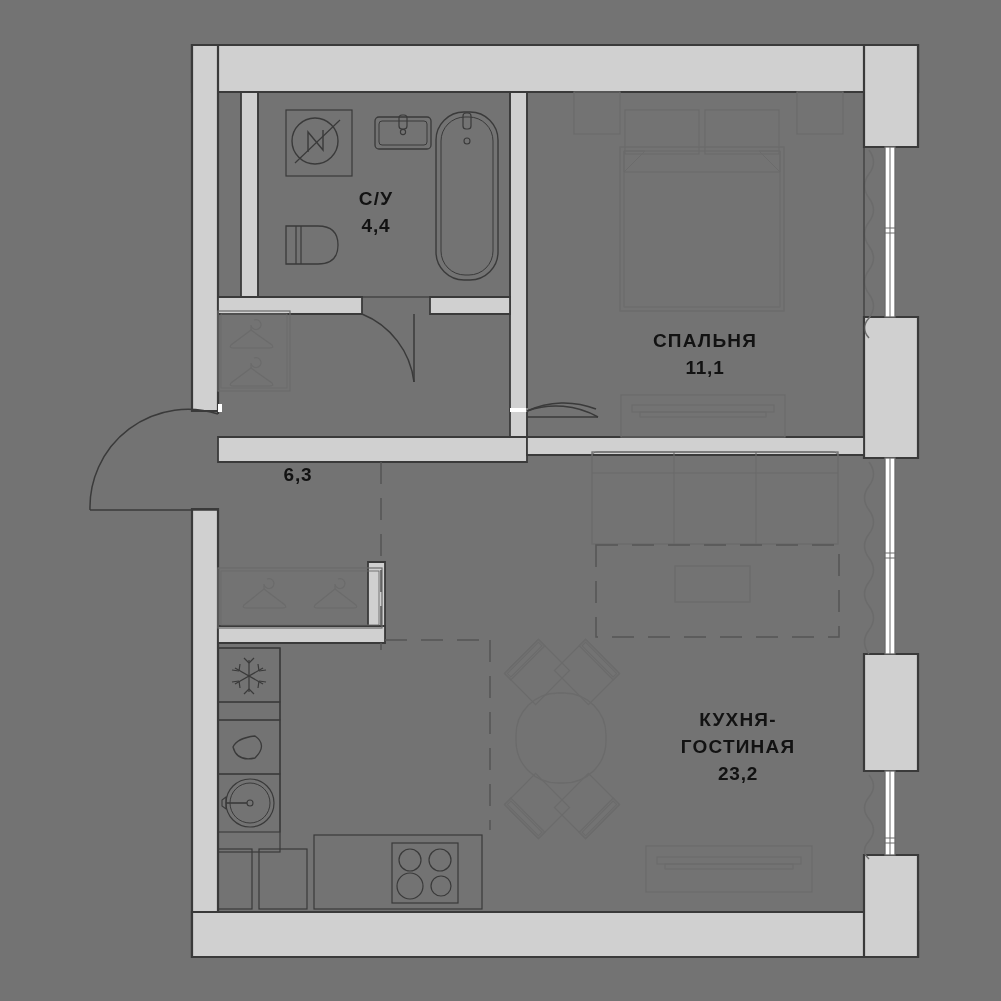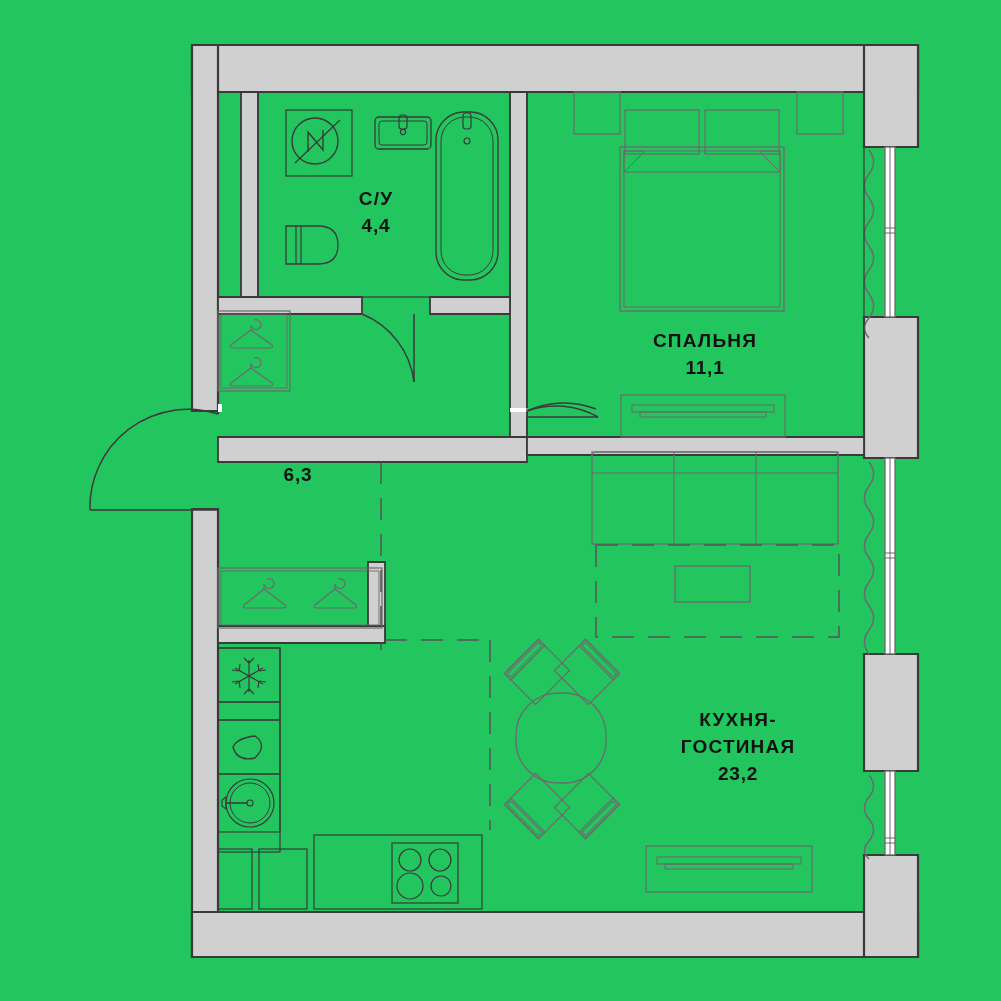--- a/index.html
+++ b/index.html
@@ -9,21 +9,21 @@
     background: #ffffff;
     width: 1001px;
     height: 1001px;
     overflow: hidden;
     font-family: "Liberation Sans", sans-serif;
   }
   #plan-root {
     position: relative;
     width: 1001px;
     height: 1001px;
-    background: #22c55e;
+    background: #737373;
   }
   #plan-svg {
     position: absolute;
     left: 0;
     top: 0;
     width: 1001px;
     height: 1001px;
     display: block;
   }
   .room-label {

